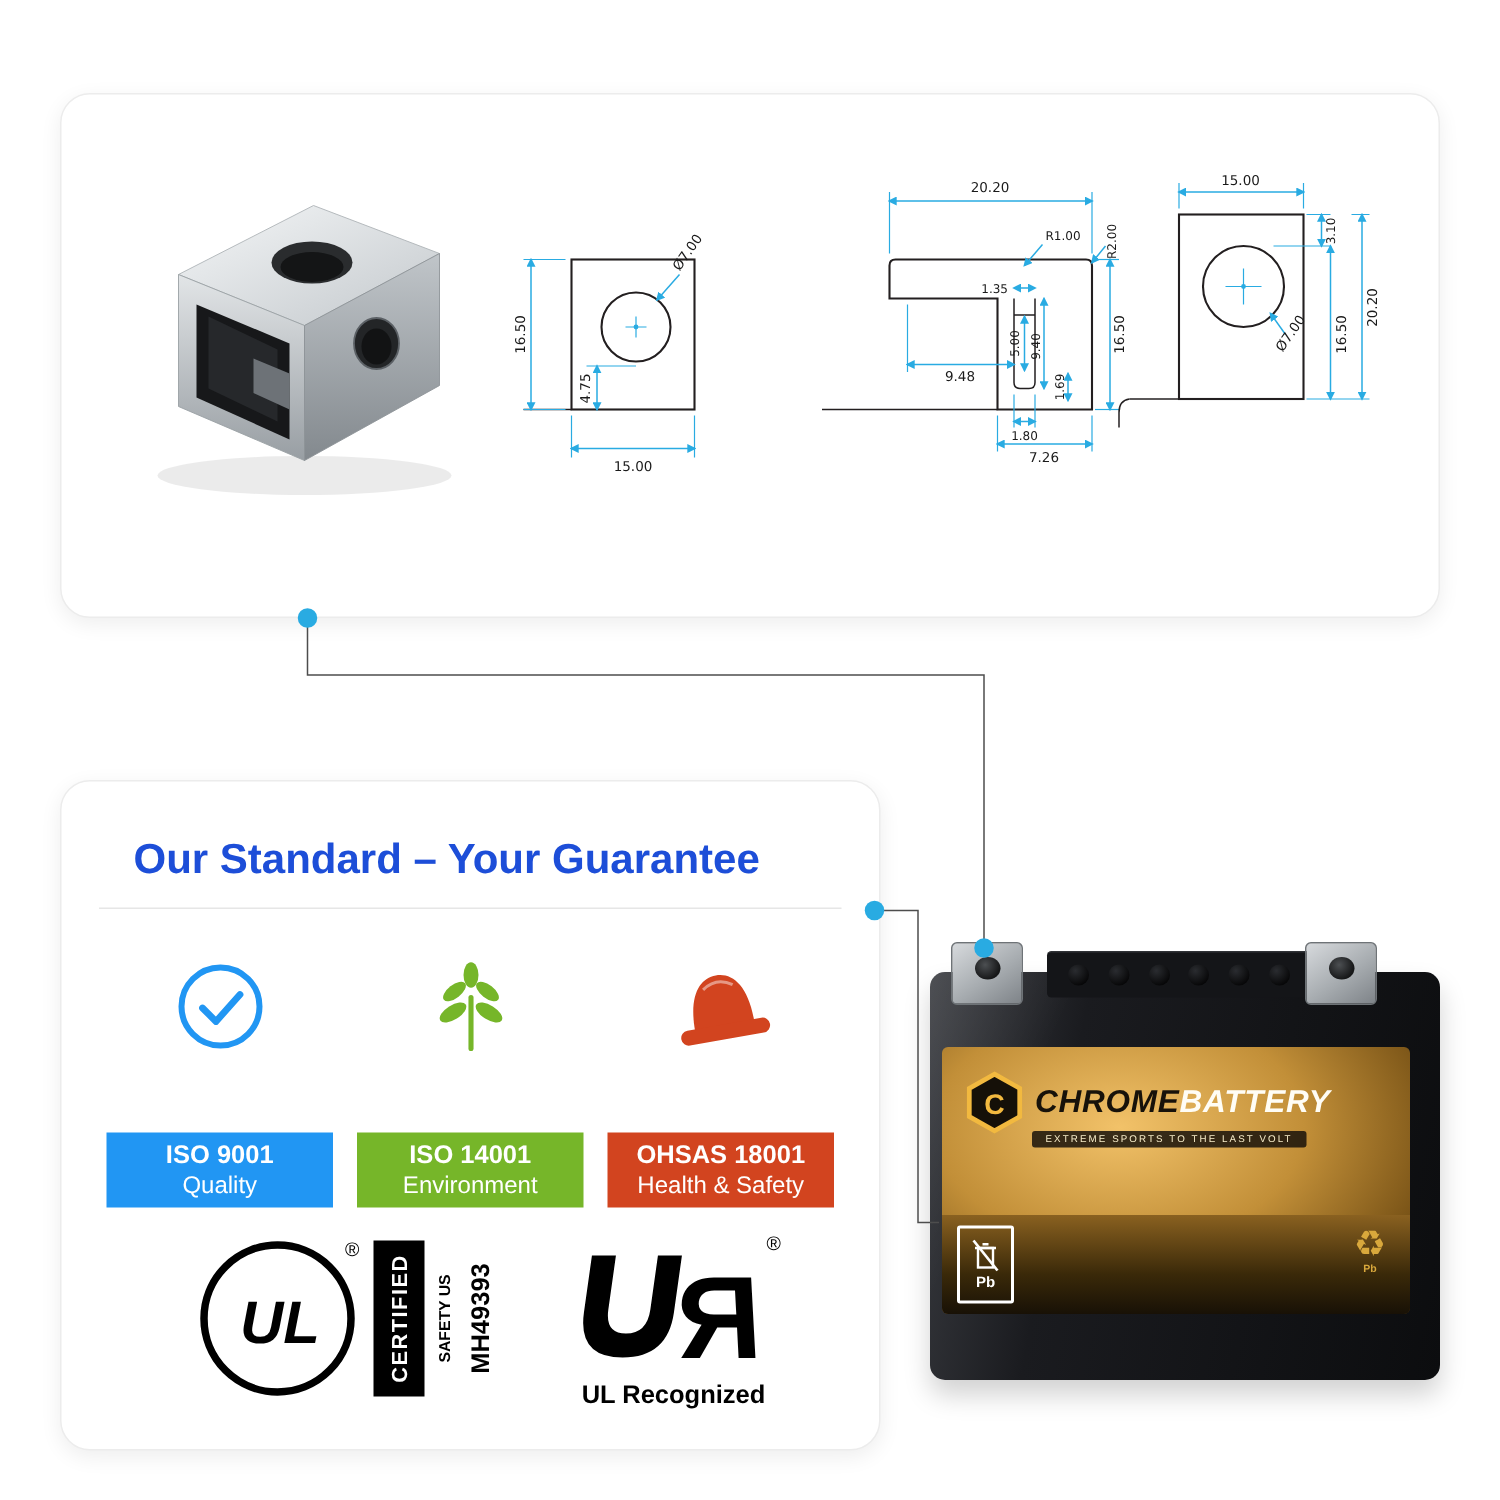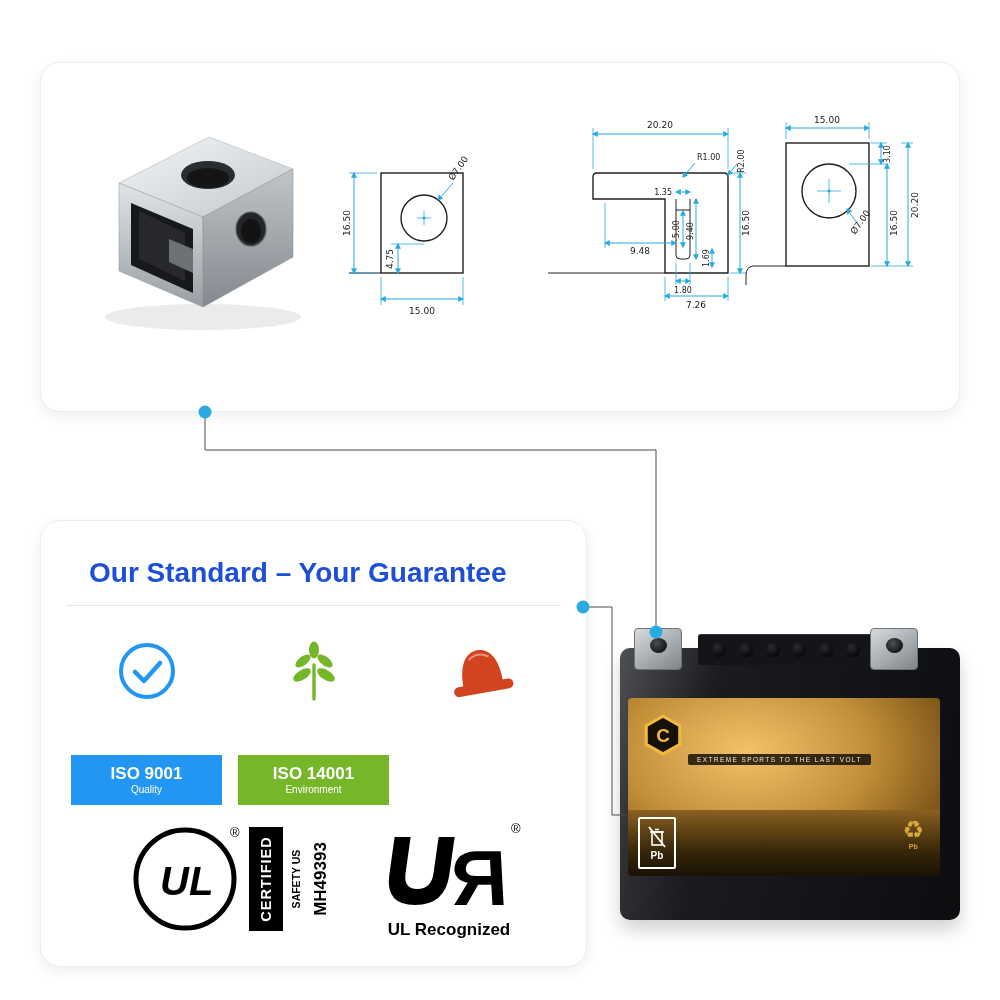--- a/index.html
+++ b/index.html
@@ -17,21 +17,21 @@
   .dimtxt8{fill:#1a1a1a;font:8px "DejaVu Sans",sans-serif;}
   #measure-note{position:absolute;right:32px;bottom:18px;font-size:15px;color:#3c3c3c;}
   
   #gc-title{position:absolute;left:48px;top:36px;font-size:28px;font-weight:bold;color:#1d4ed8;}
   #gc-divider{position:absolute;left:25px;right:25px;top:84px;height:1px;background:#e6e6e6;}
   #cert-row{position:absolute;left:30px;top:106px;width:485px;display:flex;gap:16px;}
   .cert-col{flex:1;display:flex;flex-direction:column;align-items:center;gap:40px;}
   .cert-icon{height:88px;display:flex;align-items:center;justify-content:center;}
   .badge{width:100%;height:50px;color:#fff;text-align:center;display:flex;flex-direction:column;justify-content:center;line-height:1.2;}
   .badge .b-label{font-size:17px;font-weight:bold;}
-  .badge .b-sub{font-size:10px;}
+  .badge .b-sub{font-size:16px;}
   .badge-0{background:#2196f3;}
   .badge-1{background:#76b629;}
   .badge-2{background:#d2441f;}
   #ul-row{position:absolute;left:92px;top:292px;display:flex;gap:34px;align-items:flex-start;}
   
   #battery{position:absolute;left:618px;top:590px;width:345px;height:338px;}
   .terminal{position:absolute;width:46px;height:40px;border-radius:4px;background:linear-gradient(145deg,#d7dadd 0%,#a7acb0 55%,#7e8388 100%);border:1px solid #6e7377;z-index:4;}
   .terminal .hole{position:absolute;left:50%;top:9px;width:17px;height:15px;margin-left:-8px;border-radius:50%;background:radial-gradient(circle at 40% 35%,#4c4f52,#161718 70%);}
   #battery-body{position:absolute;left:2px;top:58px;width:340px;height:272px;border-radius:10px;background:linear-gradient(100deg,#3a3c41 0%,#1a1b1f 28%,#0c0d0f 100%);z-index:2;box-shadow:0 10px 18px rgba(0,0,0,.18);}
   #vent-cover{position:absolute;left:80px;top:44px;width:160px;height:30px;background:#141518;border-radius:3px;border-top:1px solid #303236;z-index:3;display:flex;align-items:center;justify-content:space-around;padding:0 8px;}
@@ -230,20 +230,24 @@
     <div class="cert-col">
       <div class="cert-icon">
         <svg width="68" height="58" viewBox="0 0 68 58">
           <g transform="rotate(-10 34 30)">
             <path d="M14,42 C14,18 23,8 34,8 C45,8 54,18 54,42 Z" fill="#d2441f"></path>
             <path d="M24,16 Q34,9 44,16" fill="none" stroke="#ffffff" stroke-width="2" opacity="0.45"></path>
             <rect x="4" y="41" width="60" height="10" rx="5" fill="#d2441f"></rect>
           </g>
         </svg>
       </div>
+      <div class="badge badge-2">
+        <div class="b-label">OHSAS 18001</div>
+        <div class="b-sub">Health &amp; Safety</div>
+      </div>
     </div>
   </div>
 
   <div id="ul-row">
     <svg width="205" height="132" viewBox="0 0 205 132">
       <circle cx="52" cy="66" r="49" fill="#fff" stroke="#000" stroke-width="5"></circle>
       <text x="27" y="82" font-size="40" font-weight="bold" font-style="italic" fill="#000">UL</text>
       <text x="97" y="24" font-size="13" fill="#000">®</text>
       <rect x="116" y="14" width="34" height="104" fill="#000"></rect>
       <text x="133" y="71" font-size="14.5" font-weight="bold" fill="#fff" letter-spacing="1" text-anchor="middle" transform="rotate(-90 133 66)">CERTIFIED</text>
@@ -279,20 +283,23 @@
   </div>
   <div id="battery-body">
     <div class="sheen"></div>
   </div>
   <div id="battery-label">
     <div id="brand-row">
       <svg width="38" height="42" viewBox="0 0 36 40">
         <polygon points="18,2 34,11 34,29 18,38 2,29 2,11" fill="#151008" stroke="#f2b93f" stroke-width="3"></polygon>
         <text x="18" y="27" text-anchor="middle" font-size="18" font-weight="bold" fill="#f2b93f">C</text>
       </svg>
+      <div id="brand-text">
+        <span class="p1">CHROME</span><span class="p2">BATTERY</span>
+      </div>
     </div>
     <div id="tagline">EXTREME SPORTS TO THE LAST VOLT</div>
     <div id="label-lower">
       <div id="pb-box">
         <svg width="20" height="24" viewBox="0 0 20 24">
           <rect x="5" y="7" width="10" height="13" fill="none" stroke="#fff" stroke-width="1.6"></rect>
           <line x1="3" y1="7" x2="17" y2="7" stroke="#fff" stroke-width="1.6"></line>
           <line x1="8" y1="4.5" x2="12" y2="4.5" stroke="#fff" stroke-width="1.6"></line>
           <line x1="2" y1="2" x2="18" y2="22" stroke="#fff" stroke-width="1.8"></line>
         </svg>

